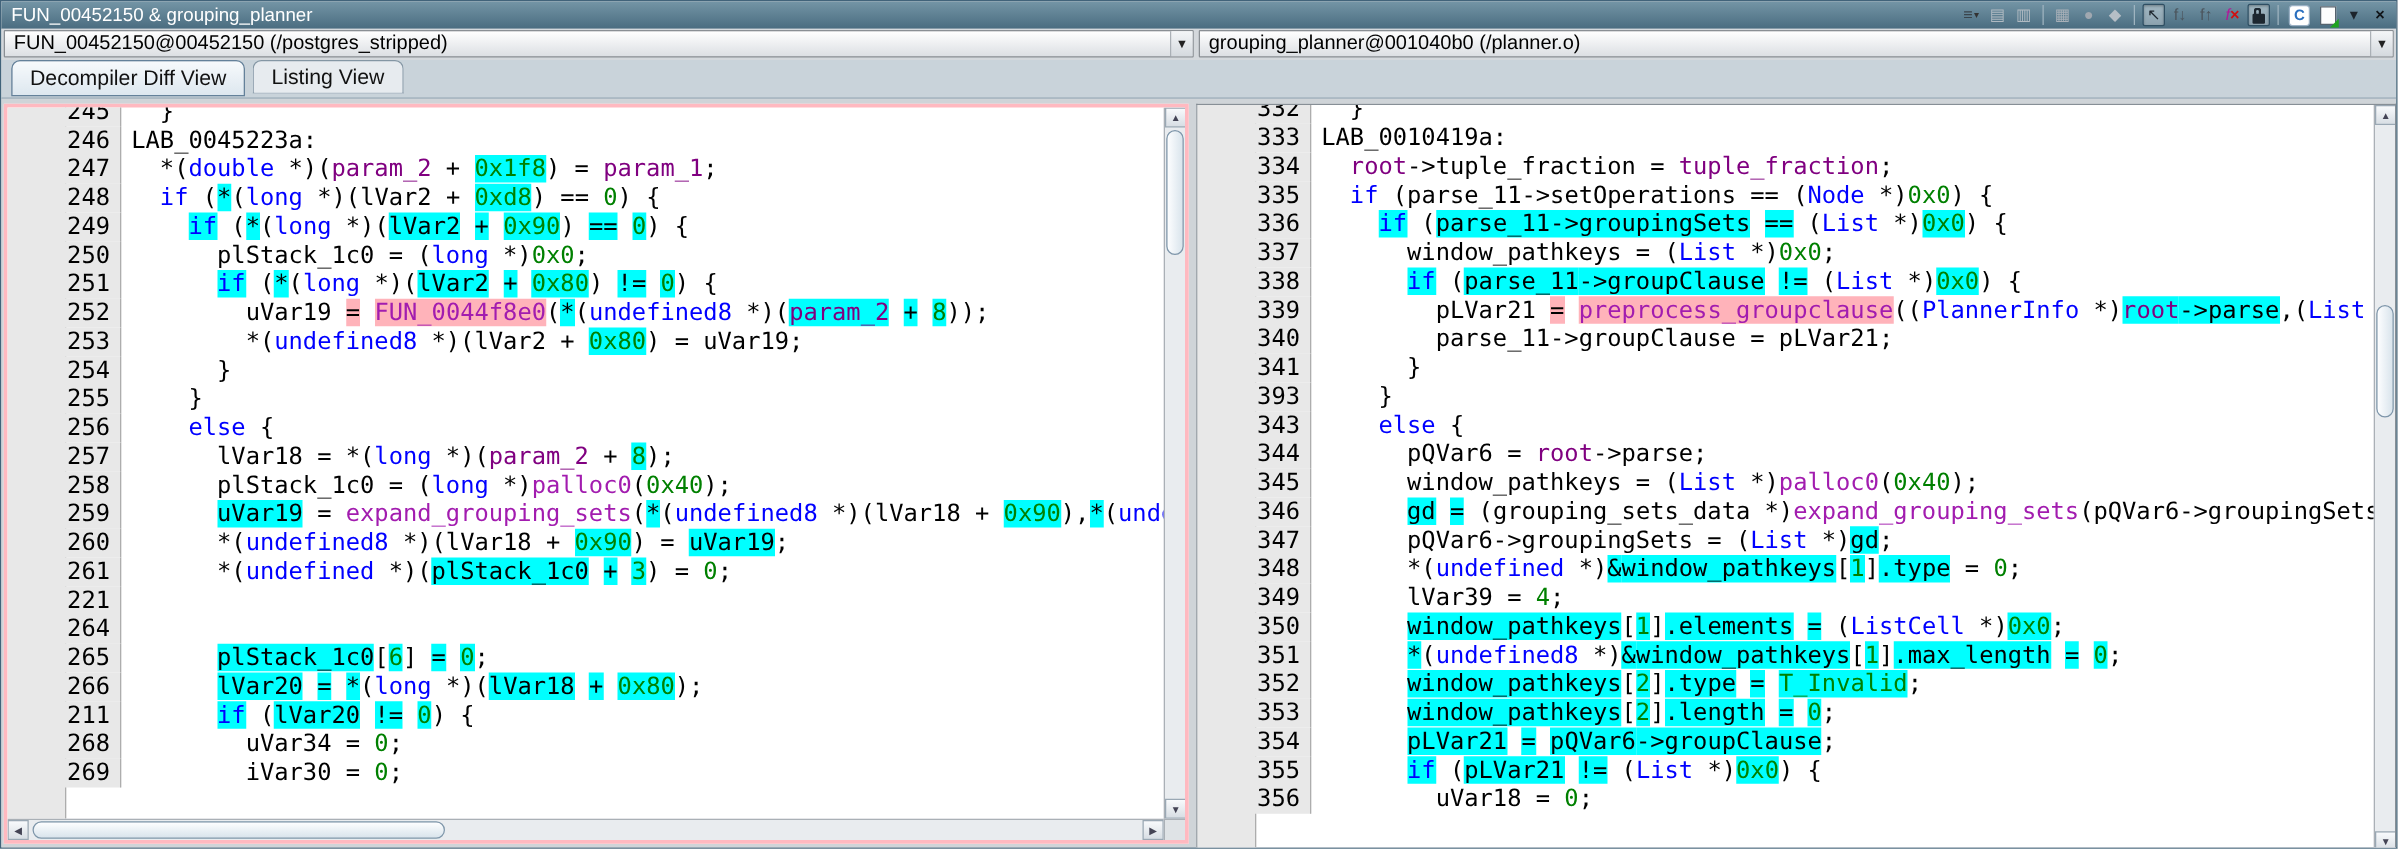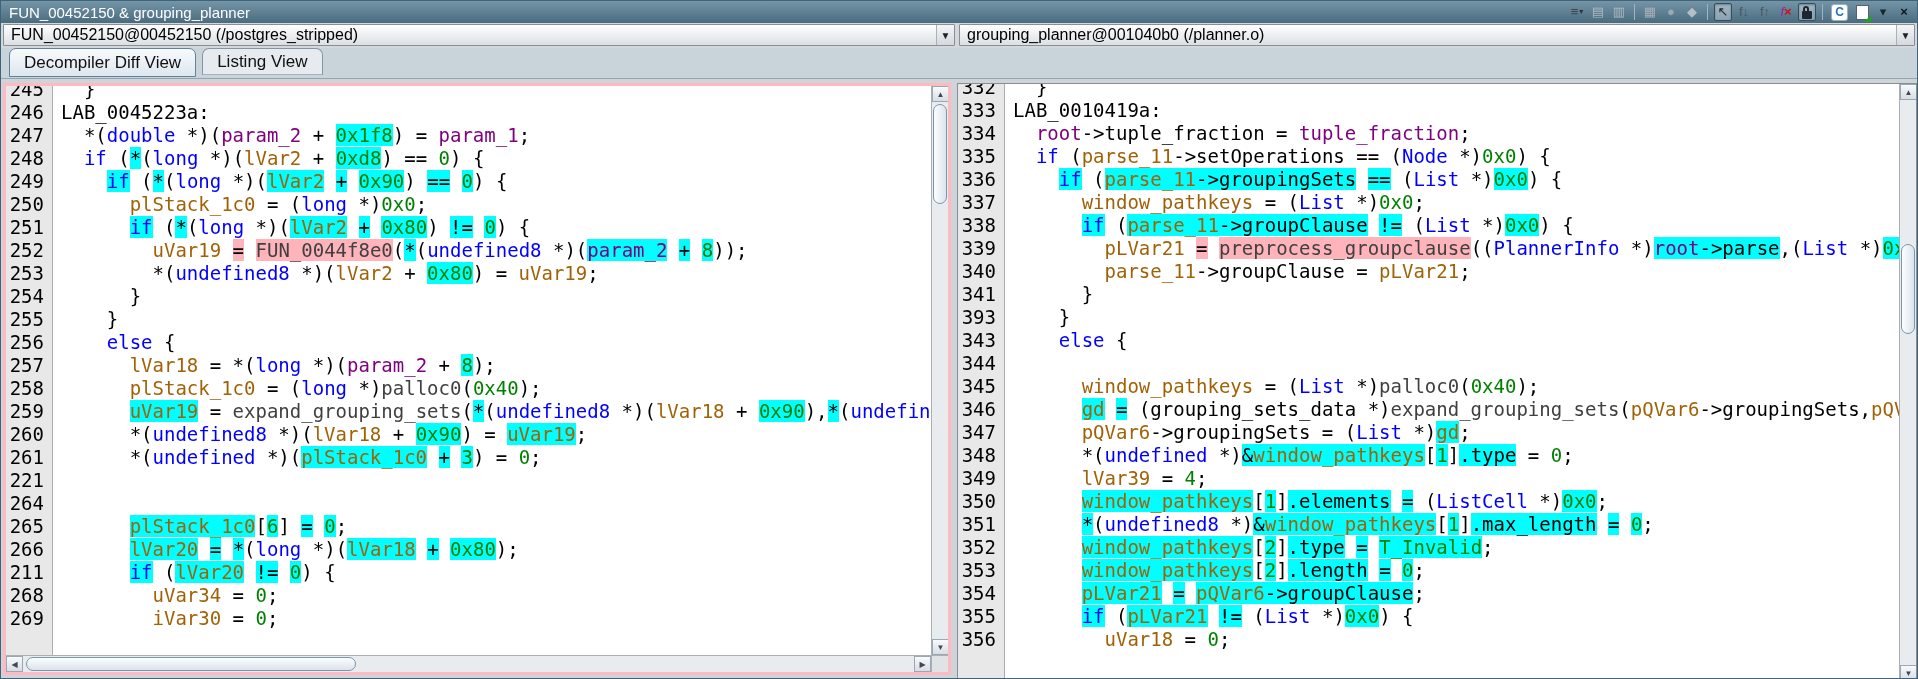--- a/index.html
+++ b/index.html
@@ -42,23 +42,23 @@
   .main{position:absolute;top:78px;left:0;right:0;bottom:0;background:#cfd4d8;overflow:hidden;}
   .panel{position:absolute;background:#ffffff;overflow:hidden;box-sizing:border-box;}
   .panel.leftp{left:2px;top:4px;width:948px;height:592px;border:3px solid #ffb9c0;}
   .panel.rightp{left:956px;top:4px;width:960px;height:598px;border:1px solid #878f96;border-bottom:none;}
   .code-view{position:absolute;left:0;top:0;overflow:hidden;}
   .leftp .code-view{right:17px;bottom:17px;}
   .rightp .code-view{right:17px;bottom:0;}
   .gutter-bg{position:absolute;left:0;top:0;bottom:0;width:46px;background:#e8e8e8;border-right:1px solid #adadad;}
   .code{position:relative;margin-top:-8px;font-family:"DejaVu Sans Mono",monospace;font-size:19px;line-height:23px;}
   .row{display:flex;height:23px;}
-  .ln{flex:0 0 38px;padding-right:8px;text-align:right;background:#e8e8e8;border-right:1px solid #adadad;color:#000;}
+  .ln{flex:0 0 38px;padding-right:8px;text-align:right;background:#e8e8e8;border-right:1px solid #adadad;color:#000;margin-left:44px;}
   .codeline{white-space:pre;padding-left:8px;}
-  .t-d{color:#000000;} .t-k{color:#0000ff;} .t-f{color:#404040;} .t-v{color:#a16207;}
+  .t-d{color:#000000;} .t-k{color:#0000ff;} .t-f{color:#a21caf;} .t-v{color:#000000;}
   .t-p{color:#800080;} .t-c{color:#008000;}
   .bg-h{background:#00ffff;} .bg-r{background:#ffb3ba;}
   
   .vscroll{position:absolute;right:0;top:0;width:17px;background:#e9ecef;border-left:1px solid #aab0b6;box-sizing:border-box;}
   .leftp .vscroll{bottom:17px;} .rightp .vscroll{bottom:0;}
   .hscroll{position:absolute;left:0;right:17px;bottom:0;height:17px;background:#e9ecef;border-top:1px solid #aab0b6;box-sizing:border-box;}
   .sbtn{position:absolute;background:linear-gradient(#f8fafc,#d8dee4);border:1px solid #9aa8b4;
     color:#445;font-size:8px;display:flex;align-items:center;justify-content:center;box-sizing:border-box;}
   .vscroll .sbtn{left:0;width:17px;height:16px;}
   .vscroll .sbtn.up{top:0;} .vscroll .sbtn.down{bottom:0;}
@@ -286,20 +286,21 @@
             <div class="row">
               <span class="ln">393</span>
               <span class="codeline"><span class="t-d">    }</span></span>
             </div>
             <div class="row">
               <span class="ln">343</span>
               <span class="codeline"><span class="t-d">    </span><span class="t-k">else</span><span class="t-d"> {</span></span>
             </div>
             <div class="row">
               <span class="ln">344</span>
+              <span class="codeline"><span class="t-d">      </span><span class="t-v">pQVar6</span><span class="t-d"> = </span><span class="t-p">root</span><span class="t-d">-&gt;parse;</span></span>
             </div>
             <div class="row">
               <span class="ln">345</span>
               <span class="codeline"><span class="t-d">      </span><span class="t-v">window_pathkeys</span><span class="t-d"> = (</span><span class="t-k">List</span><span class="t-d"> *)</span><span class="t-f">palloc0</span><span class="t-d">(</span><span class="t-c">0x40</span><span class="t-d">);</span></span>
             </div>
             <div class="row">
               <span class="ln">346</span>
               <span class="codeline"><span class="t-d">      </span><span class="t-v bg-h">gd</span><span class="t-d"> </span><span class="t-d bg-h">=</span><span class="t-d"> (grouping_sets_data *)</span><span class="t-f">expand_grouping_sets</span><span class="t-d">(</span><span class="t-v">pQVar6</span><span class="t-d">-&gt;groupingSets,</span><span class="t-v">pQVar6</span></span>
             </div>
             <div class="row">

